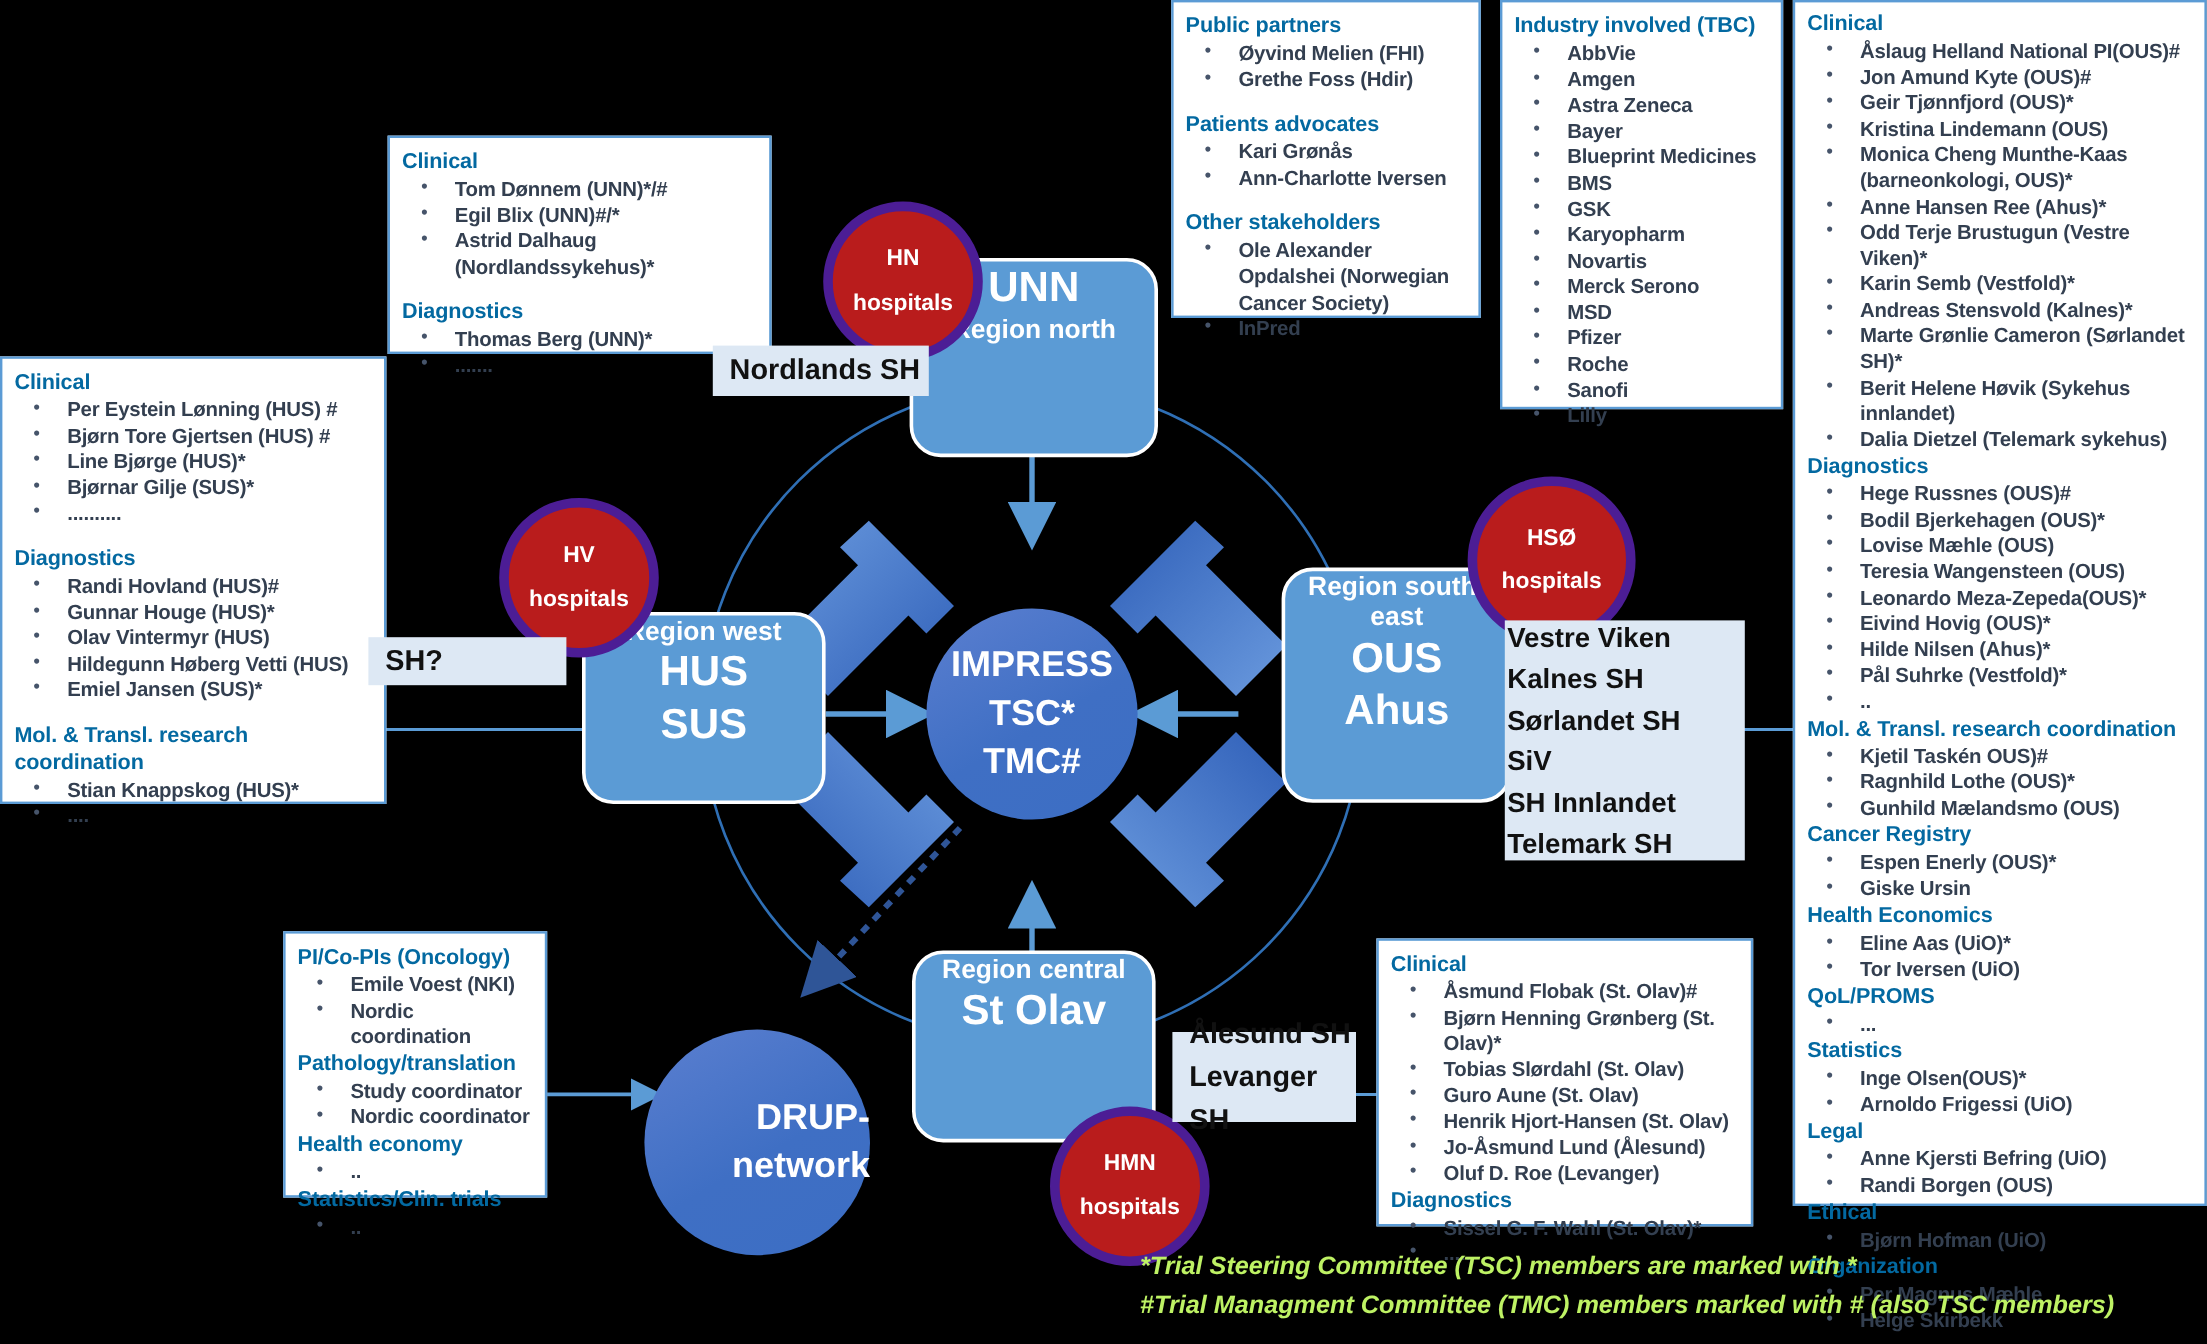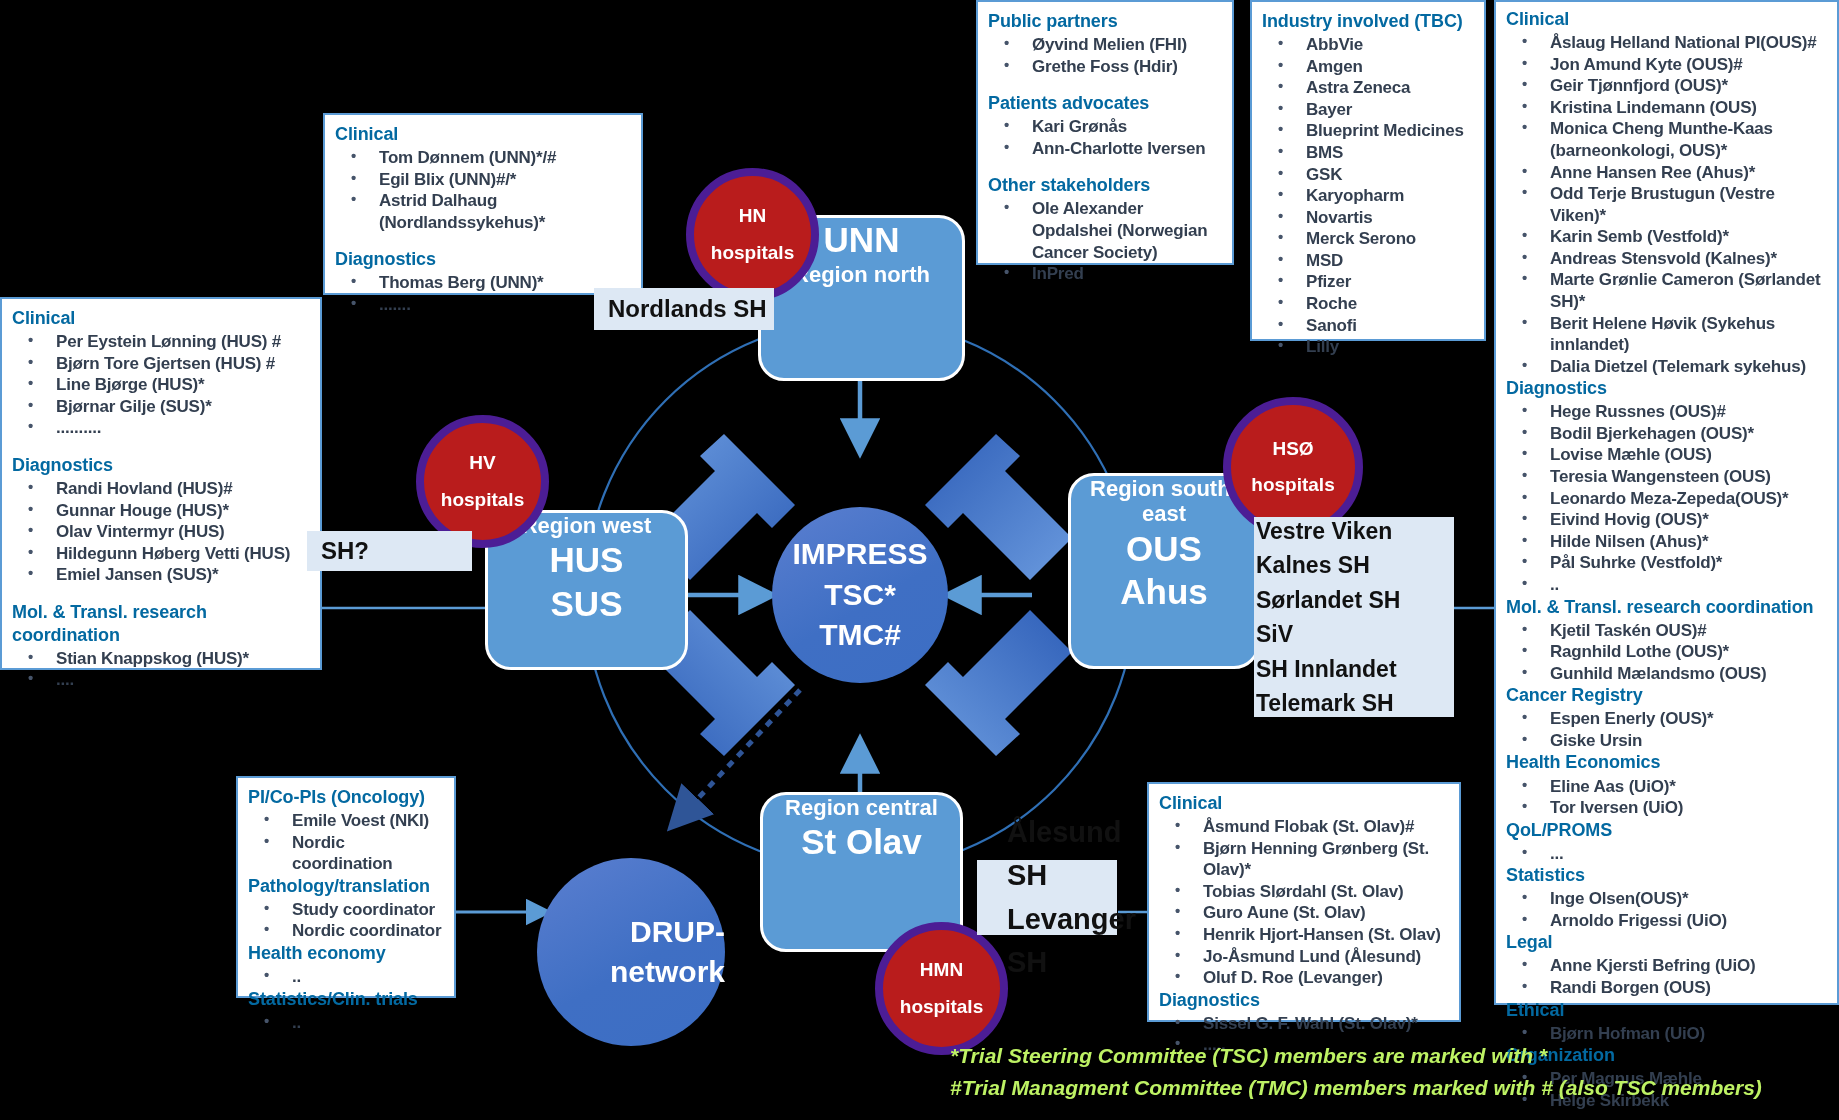--- a/index.html
+++ b/index.html
@@ -359,21 +359,21 @@
 
   <div class="callout" style="left:1254px;top:517px;width:200px;height:200px;padding-left:2px;font-size:23px;">
     <span>Vestre Viken</span>
     <span>Kalnes SH</span>
     <span>Sørlandet SH</span>
     <span>SiV</span>
     <span>SH Innlandet</span>
     <span>Telemark SH</span>
   </div>
 
-  <div class="callout" style="left:977px;top:860px;width:140px;height:75px;padding-left:30px;font-size:29px;">
+  <div class="callout" style="left:977px;top:860px;width:153px;height:75px;padding-left:14px;font-size:24px;">
     <span>Ålesund SH</span>
     <span>Levanger SH</span>
   </div>
 
   <div class="foot" style="left:950px;top:1040px;">
     <div>*Trial Steering Committee (TSC) members are marked with *</div>
     <div>#Trial Managment Committee (TMC) members marked with # (also TSC members)</div>
   </div>
 
 </div>

